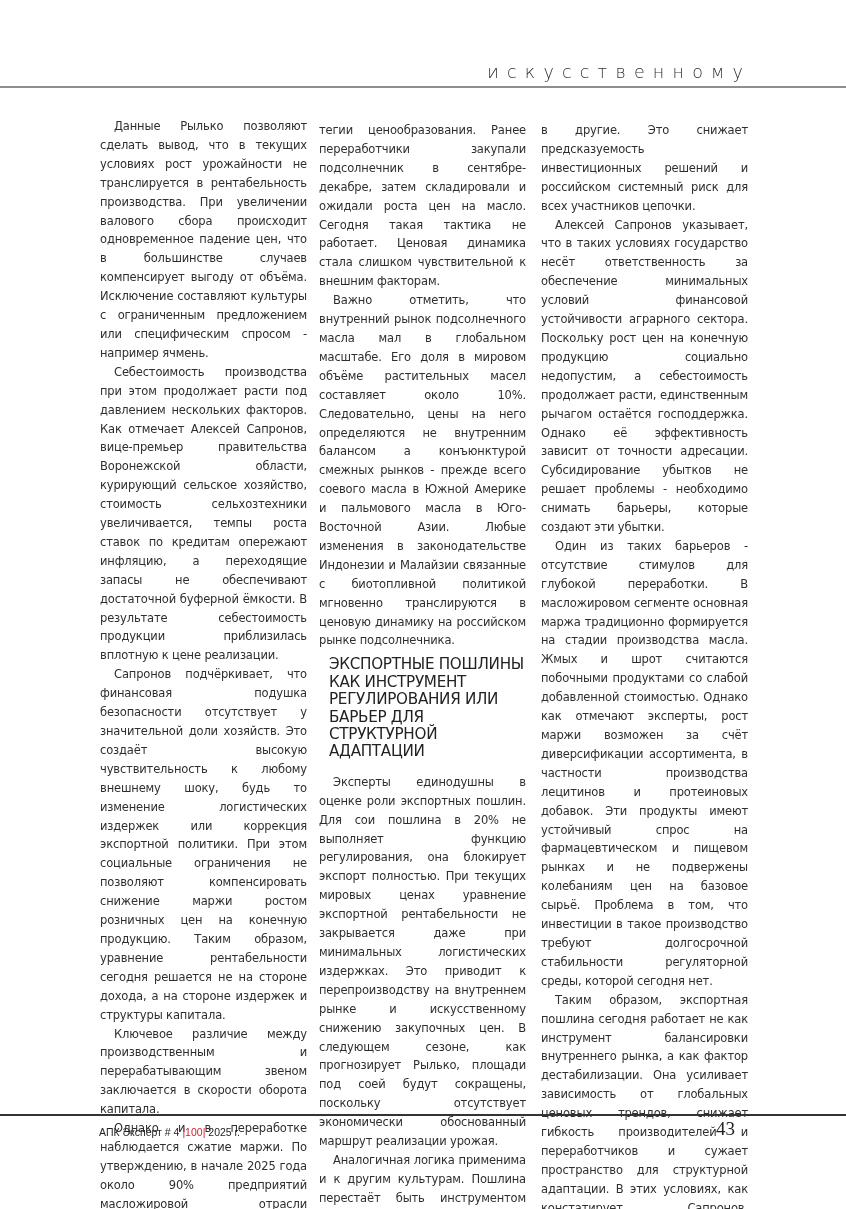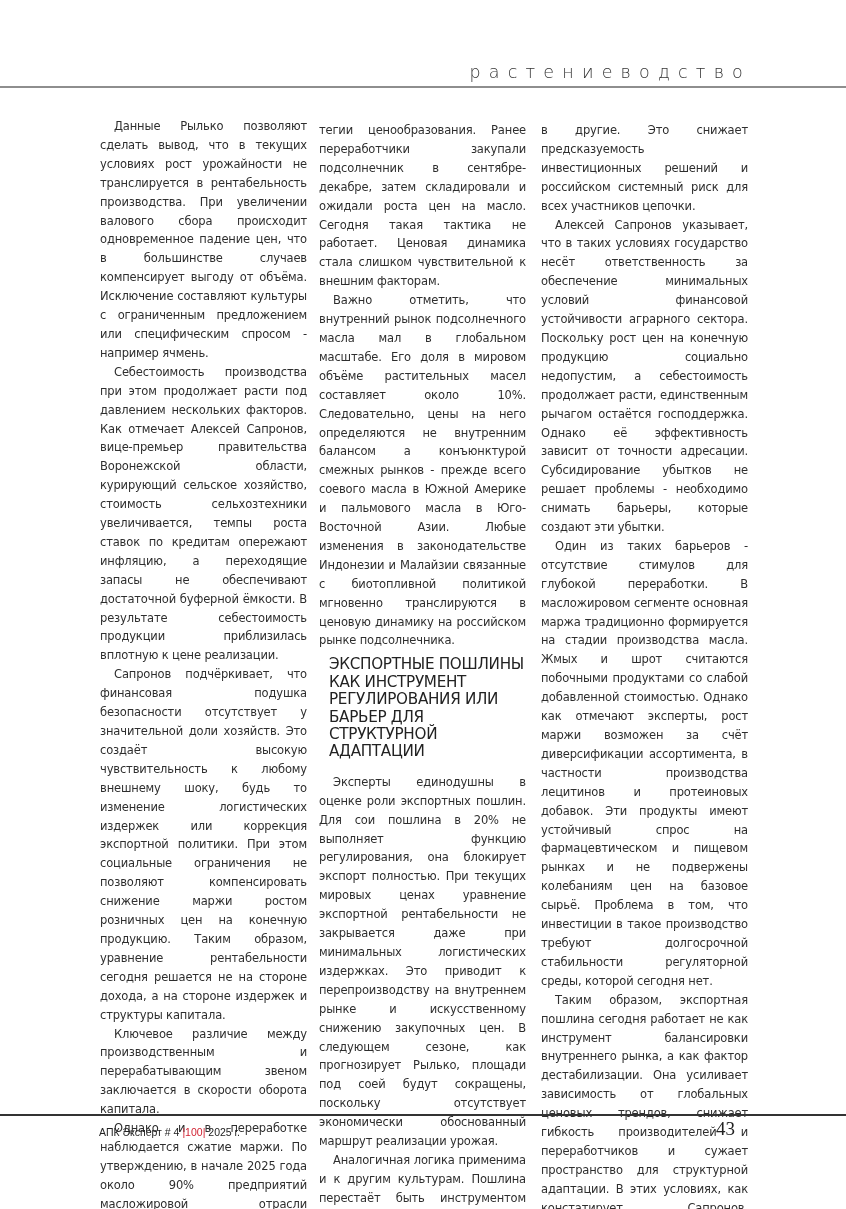--- a/index.html
+++ b/index.html
@@ -23,21 +23,21 @@
                  font-family: "Liberation Sans", sans-serif; }
   .footer-left .brand { font-weight: normal; }
   .footer-left .issue-num { color: #d01f2f; }
   .footer-left .bar { color: #d01f2f; }
   .page-number { position: absolute; left: 716px; top: 1118px; font-size: 19px; color: #222;
                  font-family: Liberation Serif, serif; }
 </style>
 </head>
 <body>
 
-<div class="section-title">растениеводство</div>
+<div class="section-title">искусственному</div>
 <div class="rule-top"></div>
 
 <div class="col col1">
   <p class="body">Данные Рылько позволяют сделать вывод, что в текущих условиях рост урожайности не транслируется в рентабельность производства. При увеличении валового сбора происходит одновременное падение цен, что в большинстве случаев компенсирует выгоду от объёма. Исключение составляют культуры с ограниченным предложением или специфическим спросом - например ячмень.</p>
   <p class="body">Себестоимость производства при этом продолжает расти под давлением нескольких факторов. Как отмечает Алексей Сапронов, вице-премьер правительства Воронежской области, курирующий сельское хозяйство, стоимость сельхозтехники увеличивается, темпы роста ставок по кредитам опережают инфляцию, а переходящие запасы не обеспечивают достаточной буферной ёмкости. В результате себестоимость продукции приблизилась вплотную к цене реализации.</p>
   <p class="body">Сапронов подчёркивает, что финансовая подушка безопасности отсутствует у значительной доли хозяйств. Это создаёт высокую чувствительность к любому внешнему шоку, будь то изменение логистических издержек или коррекция экспортной политики. При этом социальные ограничения не позволяют компенсировать снижение маржи ростом розничных цен на конечную продукцию. Таким образом, уравнение рентабельности сегодня решается не на стороне дохода, а на стороне издержек и структуры капитала.</p>
   <p class="body">Ключевое различие между производственным и перерабатывающим звеном заключается в скорости оборота капитала.</p>
   <p class="body">Однако и в переработке наблюдается сжатие маржи. По утверждению, в начале 2025 года около 90% предприятий масложировой отрасли зафиксировали убыток. Это связано с изменением стра-</p>
 </div>
 

